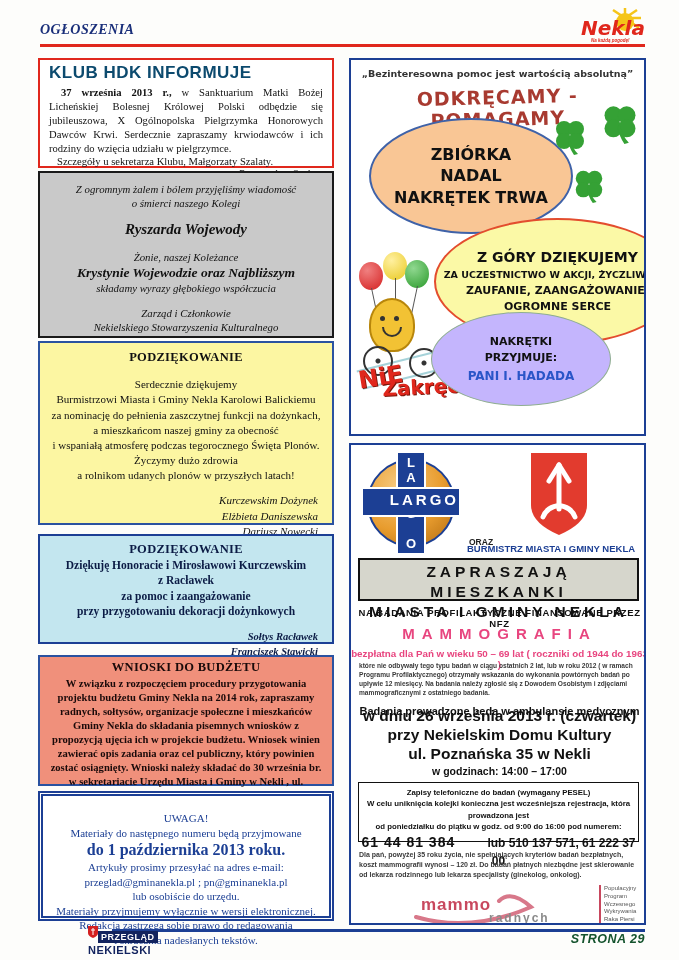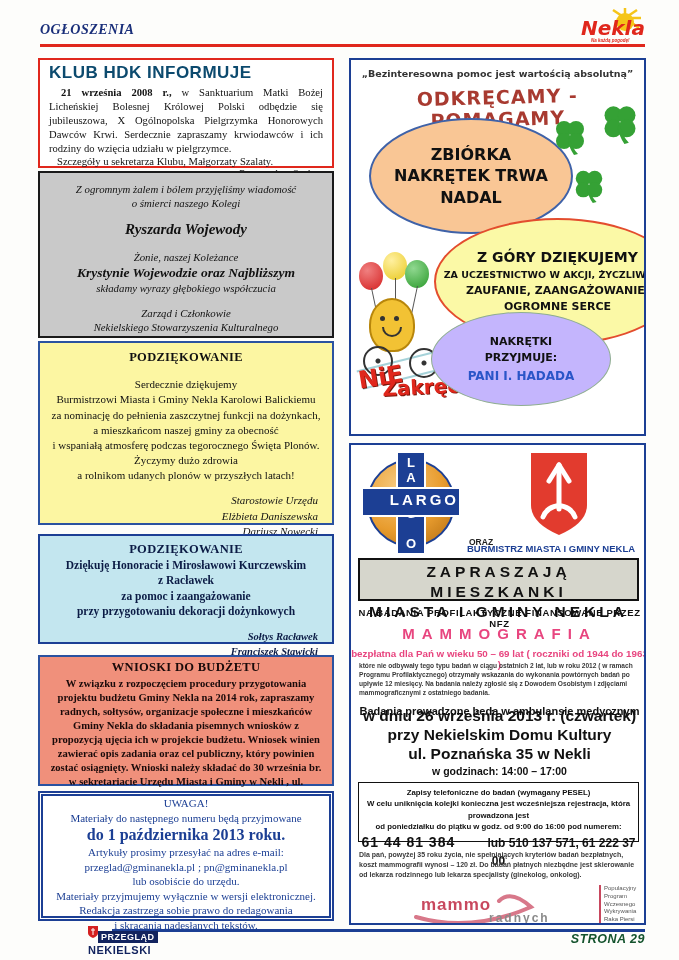--- a/index.html
+++ b/index.html
@@ -33,21 +33,21 @@
   .ythx .sig{font-style:italic;text-align:right;padding-right:14px;margin-top:10px;line-height:1.4;}
   
   .bthx{left:38px;top:534px;width:296px;height:110px;border:2px solid #1c3f94;background:#c3e6ef;padding-top:5px;font:bold 11.5px/1.35 "Liberation Serif",serif;color:#0b1b45;}
   .bthx .ttl{font-size:12.5px;letter-spacing:.3px;}
   .bthx .sig{font-style:italic;font-size:10.5px;text-align:right;padding-right:14px;margin-top:10px;line-height:1.4;}
   
   .budg{left:38px;top:655px;width:296px;height:131px;border:2px solid #2a52a0;background:#f0907b;padding:2px 7px 0;font:bold 10.6px/1.33 "Liberation Serif",serif;color:#1a0a0a;}
   .budg .ttl{text-align:center;font-size:12.5px;letter-spacing:.3px;}
   .budg .bdy{text-align:center;margin-top:1px;}
   
-  .uwag{left:38px;top:791px;width:296px;height:130px;border:5px double #1c3f94;background:#fff;padding-top:0;font:11px/1.32 "Liberation Serif",serif;color:#1c3f94;}
+  .uwag{left:38px;top:791px;width:296px;height:130px;border:5px double #1c3f94;background:#fff;padding-top:15px;font:11px/1.32 "Liberation Serif",serif;color:#1c3f94;}
   .uwag .big{font-weight:bold;font-size:16px;line-height:1.25;}
   
   .caps{left:349px;top:58px;width:297px;height:378px;border:2px solid #1c3f94;background:#fff;overflow:hidden;}
   .quote{position:absolute;left:0;right:0;top:8px;text-align:center;font:bold 9.5px "DejaVu Sans",sans-serif;color:#333;}
   .headline{position:absolute;left:0;right:0;top:26px;text-align:center;font:bold 19px "DejaVu Sans",sans-serif;color:#a83a30;letter-spacing:1px;transform:rotate(-1.5deg);}
   .ellipse{position:absolute;border-radius:50%;display:flex;flex-direction:column;justify-content:center;text-align:center;}
   .el1{left:18px;top:58px;width:200px;height:112px;background:#f9c695;border:2px solid #3f62a8;font:bold 16px/1.35 "DejaVu Sans",sans-serif;}
   .el2{left:83px;top:158px;width:243px;height:123px;background:#fbf9a6;border:2px solid #e34d2e;font:bold 11px/1.5 "DejaVu Sans",sans-serif;}
   .el2 .b1{font-size:14px;}
   .el3{left:80px;top:252px;width:178px;height:92px;background:#c4b5fd;border:1.5px solid #8fae90;font:bold 11px/1.5 "DejaVu Sans",sans-serif;}
@@ -115,21 +115,21 @@
         <line x1="20" y1="10" x2="34" y2="20"></line>
       </g>
     <circle cx="20" cy="14" r="9" fill="#f5c518"></circle>
   </svg>
   <div class="nekla-word"><span>Nekla</span></div>
   <div class="nekla-tag">Na każdą pogodę!</div>
 </div>
 
 <div class="box hdk">
   <div class="hdk-title">KLUB HDK INFORMUJE</div>
-  <div class="hdk-body"><b>21 września 2008 r.,</b><span> w Sanktuarium Matki Bożej Licheńskiej Bolesnej Królowej Polski odbędzie się jubileuszowa, X Ogólnopolska Pielgrzymka Honorowych Dawców Krwi. Serdecznie zapraszamy krwiodawców i ich rodziny do wzięcia udziału w pielgrzymce.</span></div>
+  <div class="hdk-body"><b>37 września 2013 r.,</b><span> w Sanktuarium Matki Bożej Licheńskiej Bolesnej Królowej Polski odbędzie się jubileuszowa, X Ogólnopolska Pielgrzymka Honorowych Dawców Krwi. Serdecznie zapraszamy krwiodawców i ich rodziny do wzięcia udziału w pielgrzymce.</span></div>
   <div class="hdk-line2">Szczegóły u sekretarza Klubu,  Małgorzaty Szalaty.</div>
   <div class="hdk-sig">Przemysław Szalaty</div>
 </div>
 
 <div class="box obit ctr">
   <div>Z ogromnym żalem i bólem przyjęliśmy wiadomość</div>
   <div>o śmierci naszego Kolegi</div>
   <div class="name">Ryszarda Wojewody</div>
   <div class="g1">Żonie, naszej Koleżance</div>
   <div class="addr">Krystynie Wojewodzie oraz Najbliższym</div>
@@ -143,21 +143,21 @@
   <div class="bdy">
     <div>Serdecznie dziękujemy</div>
     <div>Burmistrzowi Miasta i Gminy Nekla Karolowi Balickiemu</div>
     <div>za nominację do pełnienia zaszczytnej funkcji na dożynkach,</div>
     <div>a mieszkańcom naszej gminy  za obecność</div>
     <div>i wspaniałą atmosferę  podczas tegorocznego Święta Plonów.</div>
     <div>Życzymy dużo zdrowia</div>
     <div>a rolnikom udanych plonów w przyszłych latach!</div>
   </div>
   <div class="sig">
-    <div>Starostowie Urzędu</div>
+    <div>Kurczewskim Dożynek</div>
     <div>Elżbieta Daniszewska</div>
     <div>Dariusz Nowecki</div>
   </div>
 </div>
 
 <div class="box bthx ctr">
   <div class="ttl">PODZIĘKOWANIE</div>
   <div>Dziękuję Honoracie i Mirosławowi Kurczewskim</div>
   <div>z Racławek</div>
   <div>za pomoc i zaangażowanie</div>
@@ -184,22 +184,22 @@
   <div>Redakcja zastrzega sobie prawo do redagowania</div>
   <div>i skracania nadesłanych tekstów.</div>
 </div>
 
 <div class="box caps">
   <div class="quote">„Bezinteresowna pomoc jest wartością absolutną”</div>
   <div class="headline">ODKRĘCAMY - POMAGAMY</div>
 
   <div class="ellipse el1">
     <div>ZBIÓRKA</div>
+    <div>NADAL</div>
     <div>NAKRĘTEK TRWA</div>
-    <div>NADAL</div>
   </div>
 
   <svg class="clover" style="left:200px;top:58px;" width="38" height="38" viewBox="0 0 38 38">
       <g fill="#35a135">
         <circle cx="13" cy="11" r="8"></circle>
         <circle cx="25" cy="11" r="8"></circle>
         <circle cx="13" cy="23" r="8"></circle>
         <circle cx="25" cy="23" r="8"></circle>
         <path d="M19 20 Q21 30 27 36 L23 37 Q18 30 17 21 Z"></path>
       </g>

